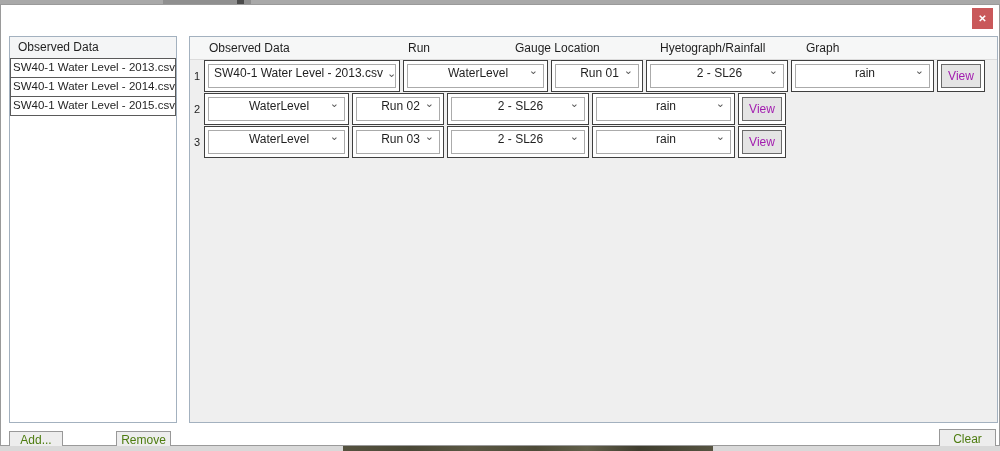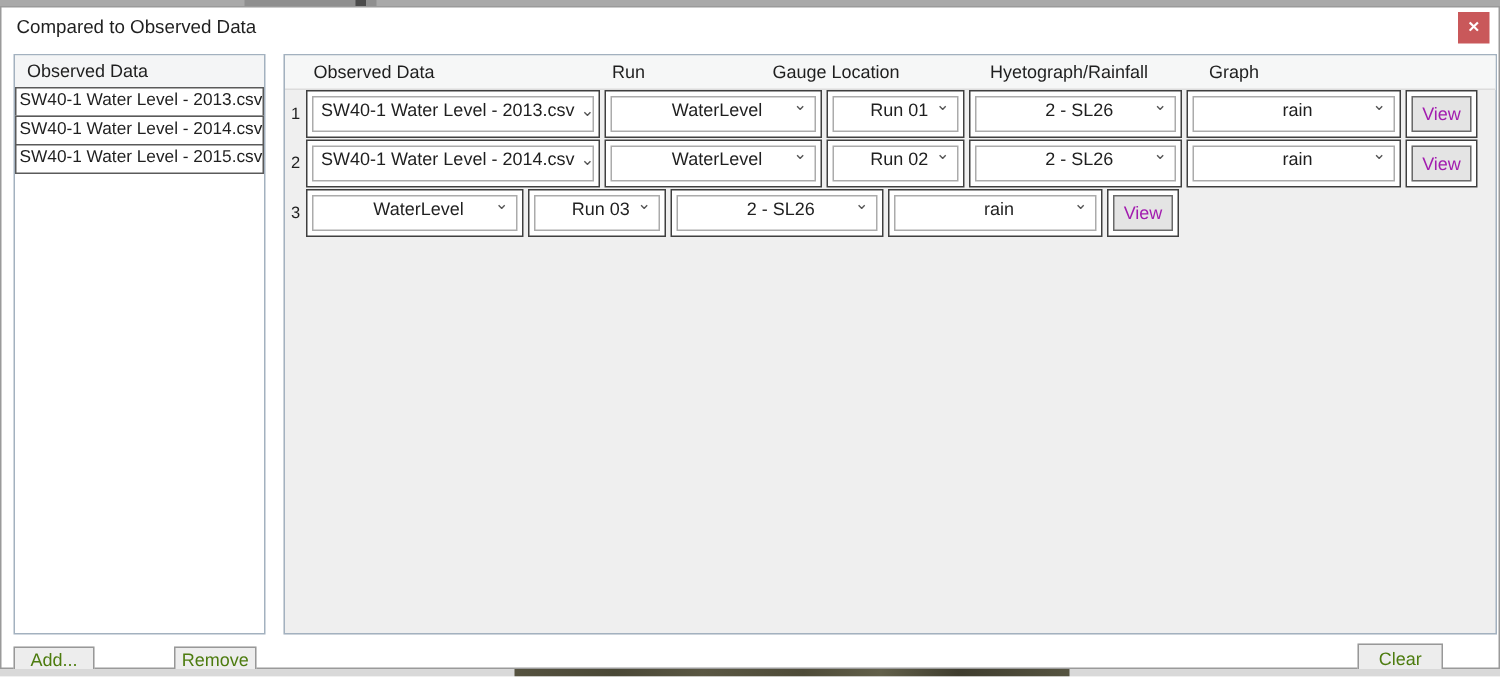--- a/index.html
+++ b/index.html
@@ -70,32 +70,31 @@
   .view-btn { width:40px; height:24px; background:#e4e4e4; border:1px solid #6a6a6a;
     font-size:12px; color:#a21caf; text-align:center; line-height:22px;
     box-sizing:border-box; cursor:default; }
 
   
   .btn { position:absolute; height:19px; background:#ededed; border:1px solid #989898;
     box-sizing:border-box; font-size:12px; color:#4d7c0f; text-align:center;
     line-height:17px; cursor:default; }
   .btn-add    { left:8px;   top:426px; width:54px; }
   .btn-remove { left:115px; top:426px; width:55px; }
-  .btn-clear  { left:904px; top:424px; width:57px; height:20px; line-height:18px; }
+  .btn-clear  { left:938px; top:424px; width:57px; height:20px; line-height:18px; }
 </style>
 </head>
 <body>
 
 <div class="top-strip">
   <div class="tab-shadow"></div>
   <div class="tab-dot"></div>
 </div>
 
 <div class="dialog">
-  <div class="title">Compared to Observed Data</div>
   <div class="close-btn">✕</div>
 
   <div class="left-panel">
     <div class="panel-header">Observed Data</div>
     <div class="list-item">SW40-1 Water Level - 2013.csv</div>
     <div class="list-item">SW40-1 Water Level - 2014.csv</div>
     <div class="list-item">SW40-1 Water Level - 2015.csv</div>
   </div>
 
   <div class="grid">
@@ -125,23 +124,20 @@
       <div class="cell c-hyeto">
         <div class="combo"><span>rain</span><span class="chev">⌄</span></div>
       </div>
       <div class="cell c-graph">
         <div class="view-btn">View</div>
       </div>
     </div>
 
     <div class="grid-row">
       <div class="num-cell">2</div>
-      <div class="cell c-obs">
-        <div class="combo tight"><span>SW40-1 Water Level - 2014.csv</span><span class="chev">⌄</span></div>
-      </div>
       <div class="cell c-type">
         <div class="combo"><span>WaterLevel</span><span class="chev">⌄</span></div>
       </div>
       <div class="cell c-run">
         <div class="combo"><span>Run 02</span><span class="chev">⌄</span></div>
       </div>
       <div class="cell c-gauge">
         <div class="combo"><span>2 - SL26</span><span class="chev">⌄</span></div>
       </div>
       <div class="cell c-hyeto">

